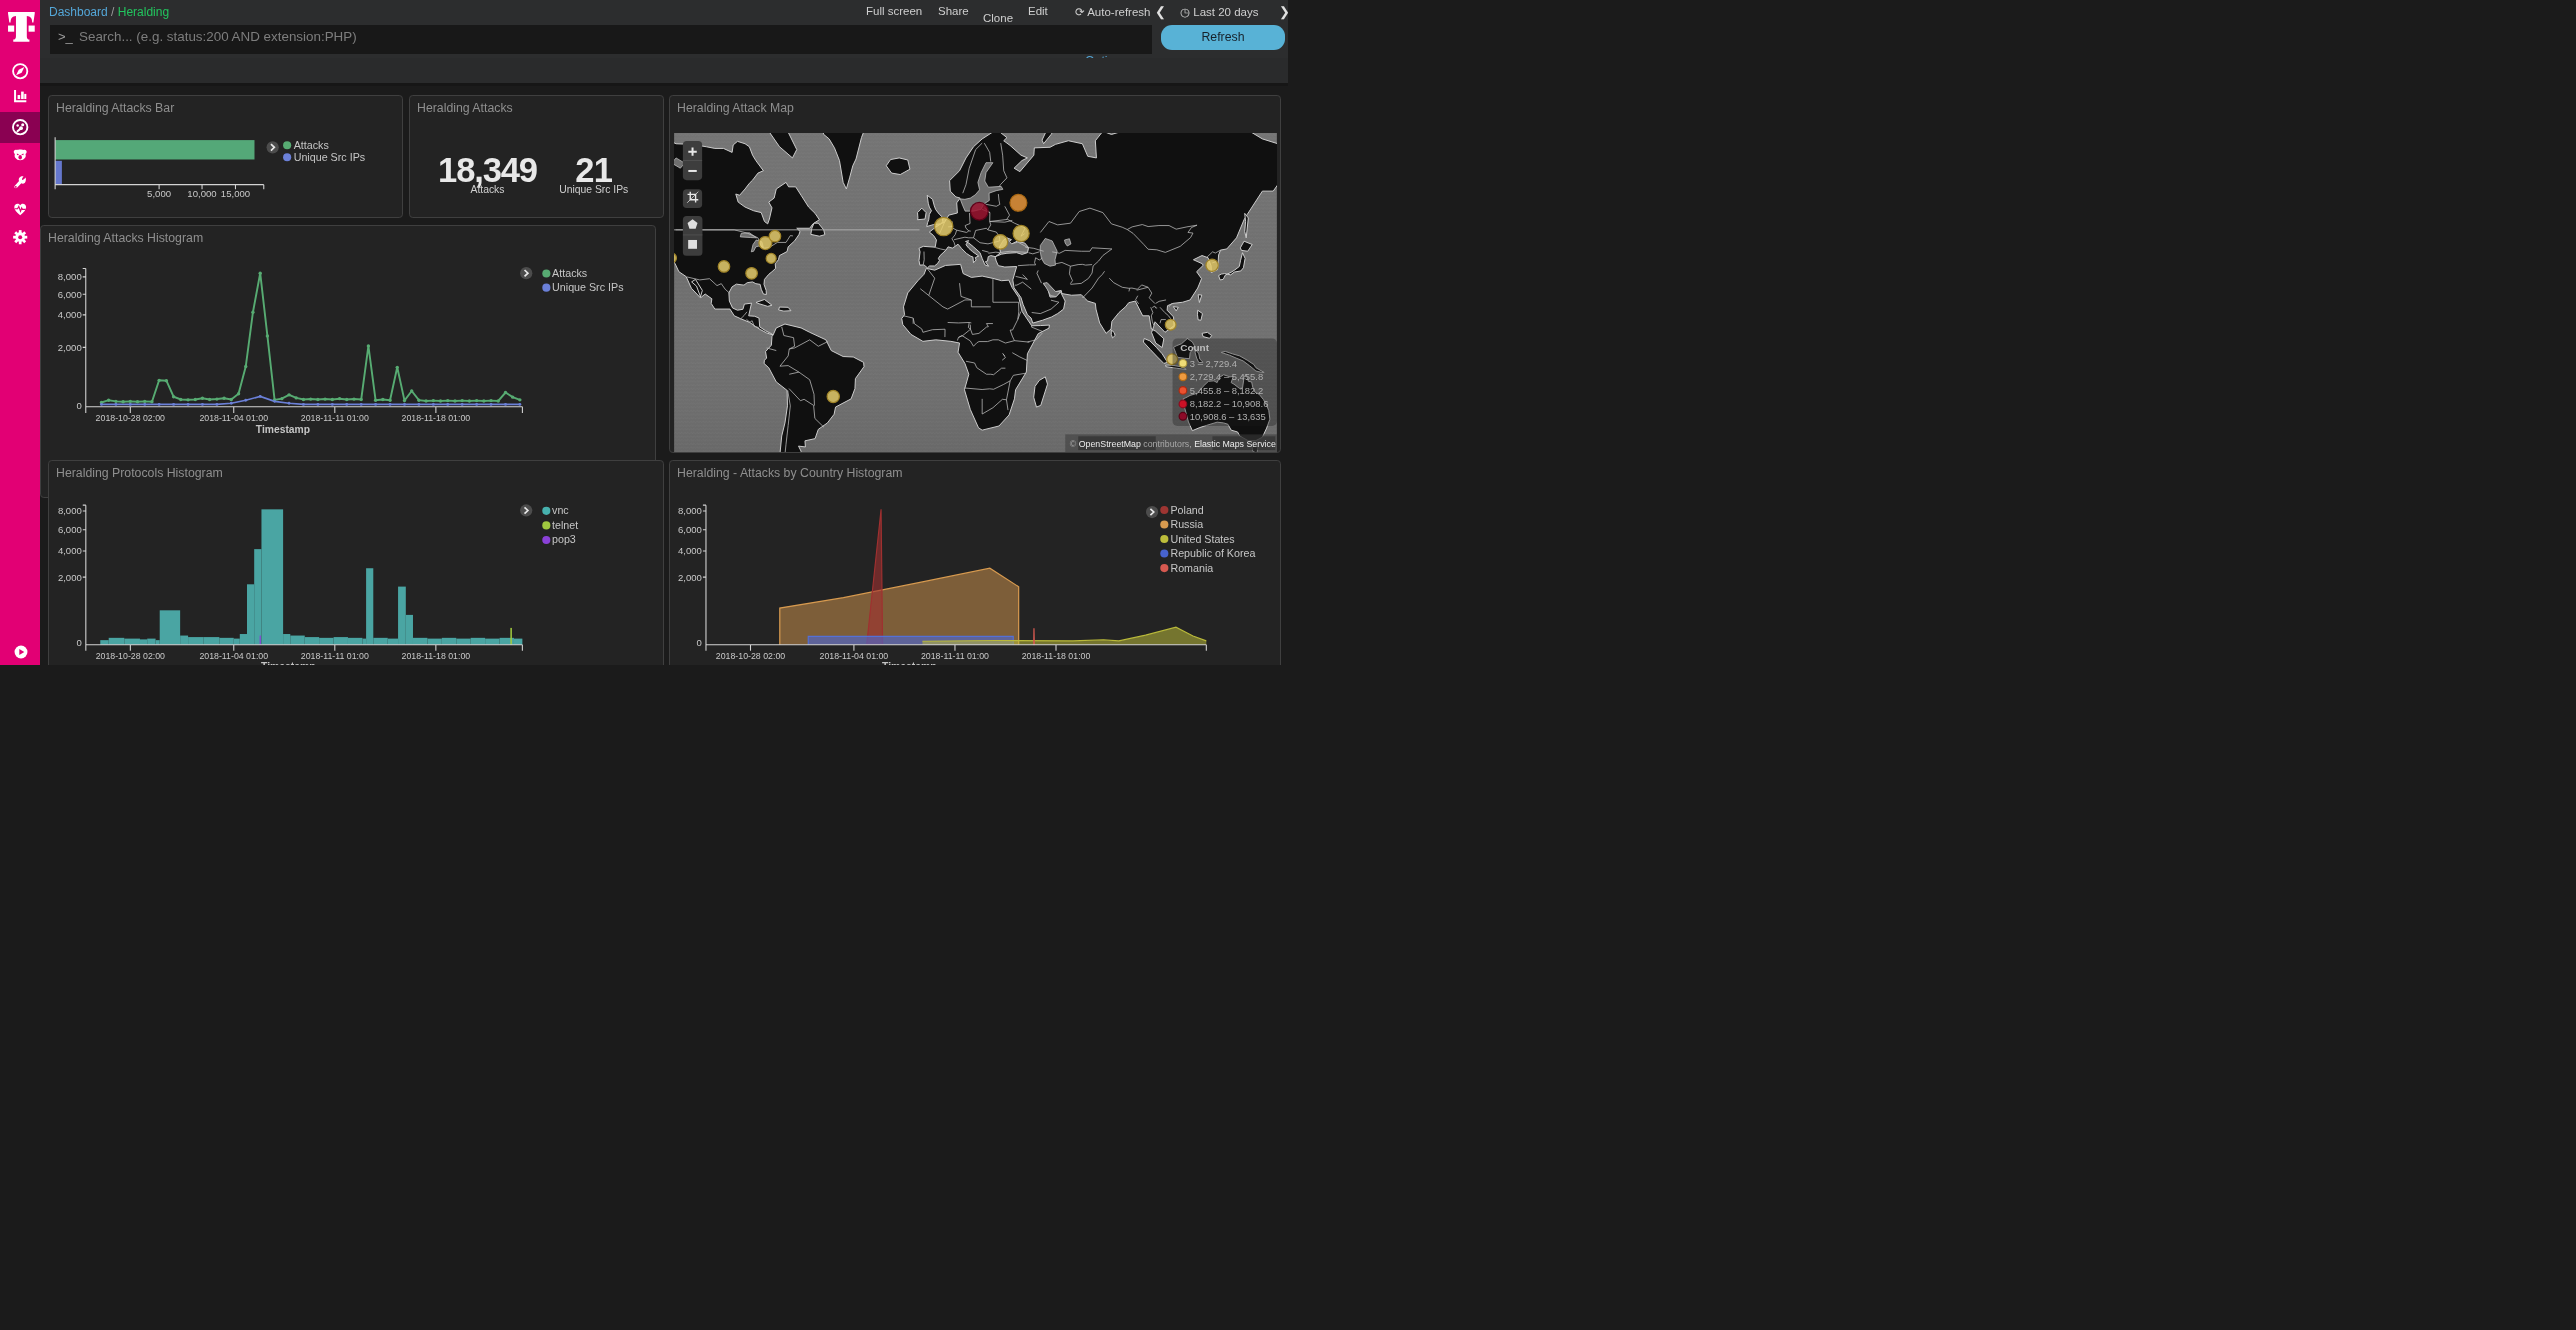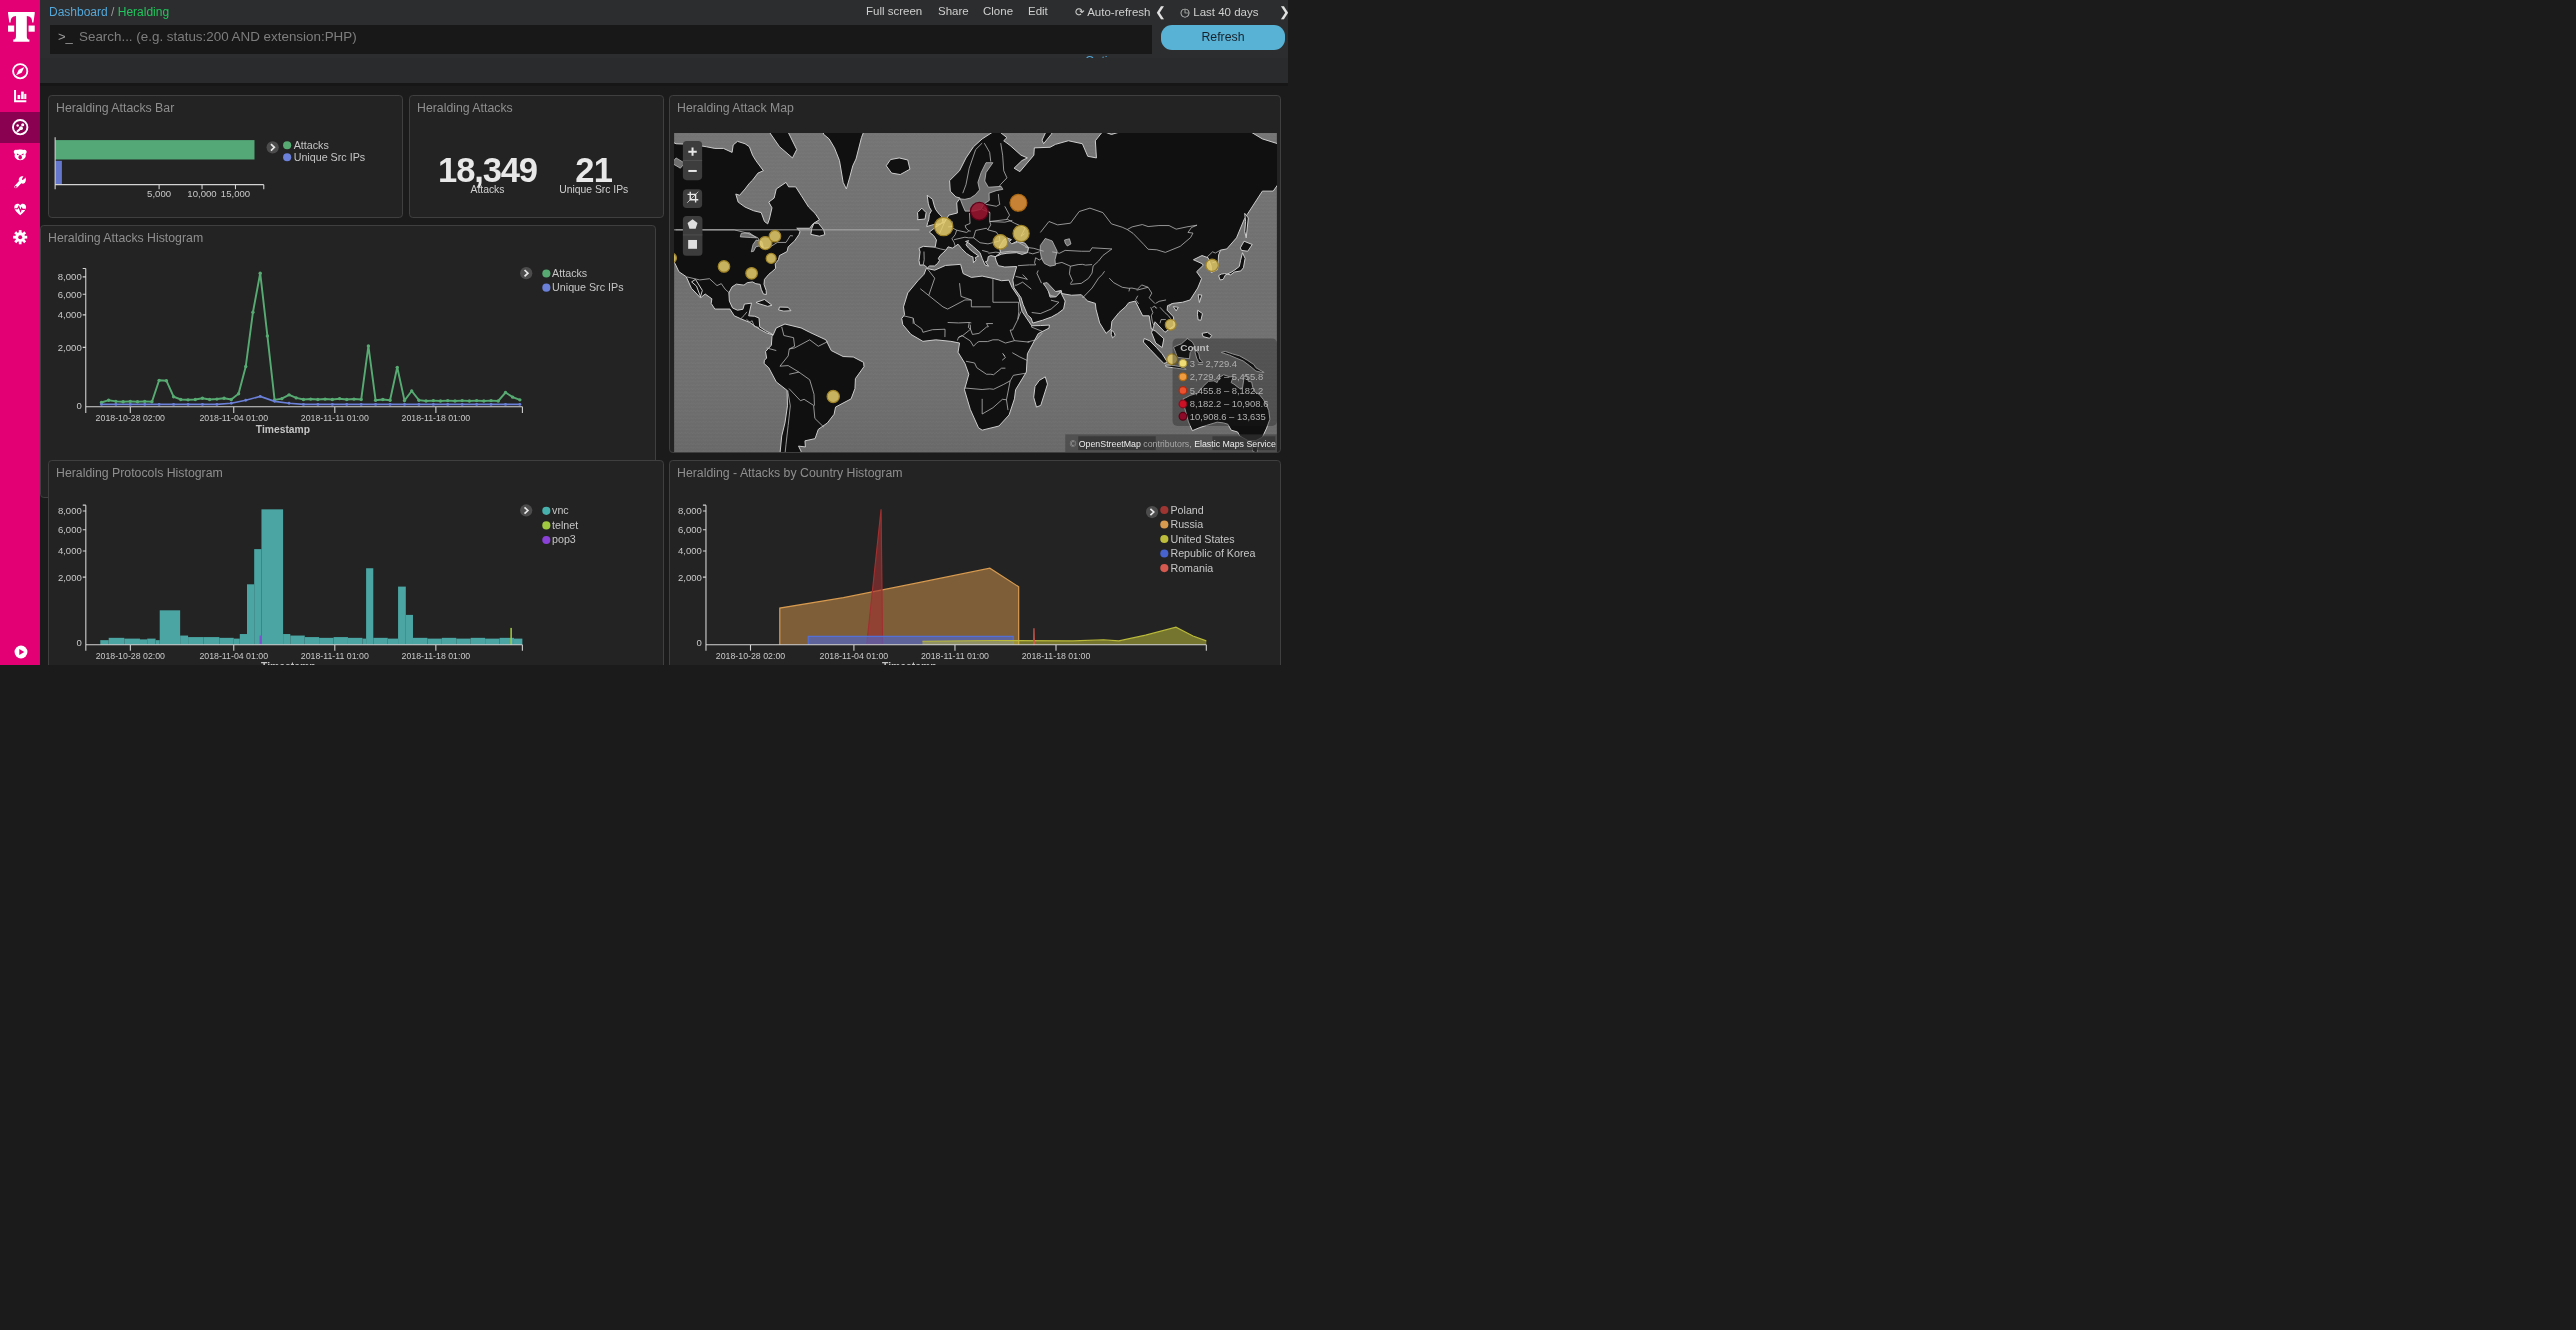--- a/index.html
+++ b/index.html
@@ -24,25 +24,25 @@
 svg text { font-family:"Liberation Sans", sans-serif; }
 </style>
 </head>
 <body>
 <div id="app">
 
   <div class="abs" id="navbar"></div>
   <div class="abs" style="left:49px;top:5.4px;font-size:12px;"><span class="blue">Dashboard</span><span style="color:#9a9a9a;"> / </span><span style="color:#22c55e;">Heralding</span></div>
   <div class="abs navlink" style="left:866px;top:5.4px;">Full screen</div>
   <div class="abs navlink" style="left:938px;top:5.4px;">Share</div>
-  <div class="abs navlink" style="left:983px;top:5px;">Clone</div>
+  <div class="abs navlink" style="left:983px;top:12px;">Clone</div>
   <div class="abs navlink" style="left:1028px;top:5.4px;">Edit</div>
   <div class="abs navlink" style="left:1075px;top:5.4px;text-align:right;">⟳ Auto-refresh</div>
   <div class="abs navlink" style="left:1155px;top:3.8px;font-size:13px;color:#e0e0e0;">❮</div>
-  <div class="abs navlink" style="left:1180px;top:5.4px;">◷ Last 40 days</div>
+  <div class="abs navlink" style="left:1180px;top:5.4px;">◷ Last 20 days</div>
   <div class="abs navlink" style="left:1279px;top:3.8px;font-size:13px;color:#e0e0e0;">❯</div>
 
   <div class="abs" id="searchrow">
       <div class="abs" id="searchbox"></div>
     </div>
   <div class="abs" style="left:58px;top:29px;color:#9c9c9c;font-size:13px;">&gt;<span style="letter-spacing:-1.5px;">_</span></div>
   <div class="abs" style="left:79px;top:29px;color:#7d7d7d;font-size:13.4px;">Search... (e.g. status:200 AND extension:PHP)</div>
   <div class="abs blue" style="left:1085px;top:29px;font-size:12.3px;">Options</div>
   <div class="abs" style="left:1161px;top:25px;width:124px;height:24.5px;background:#58b2d6;border-radius:11px;color:#17222b;font-size:12.3px;text-align:center;line-height:24.5px;">Refresh</div>
 

